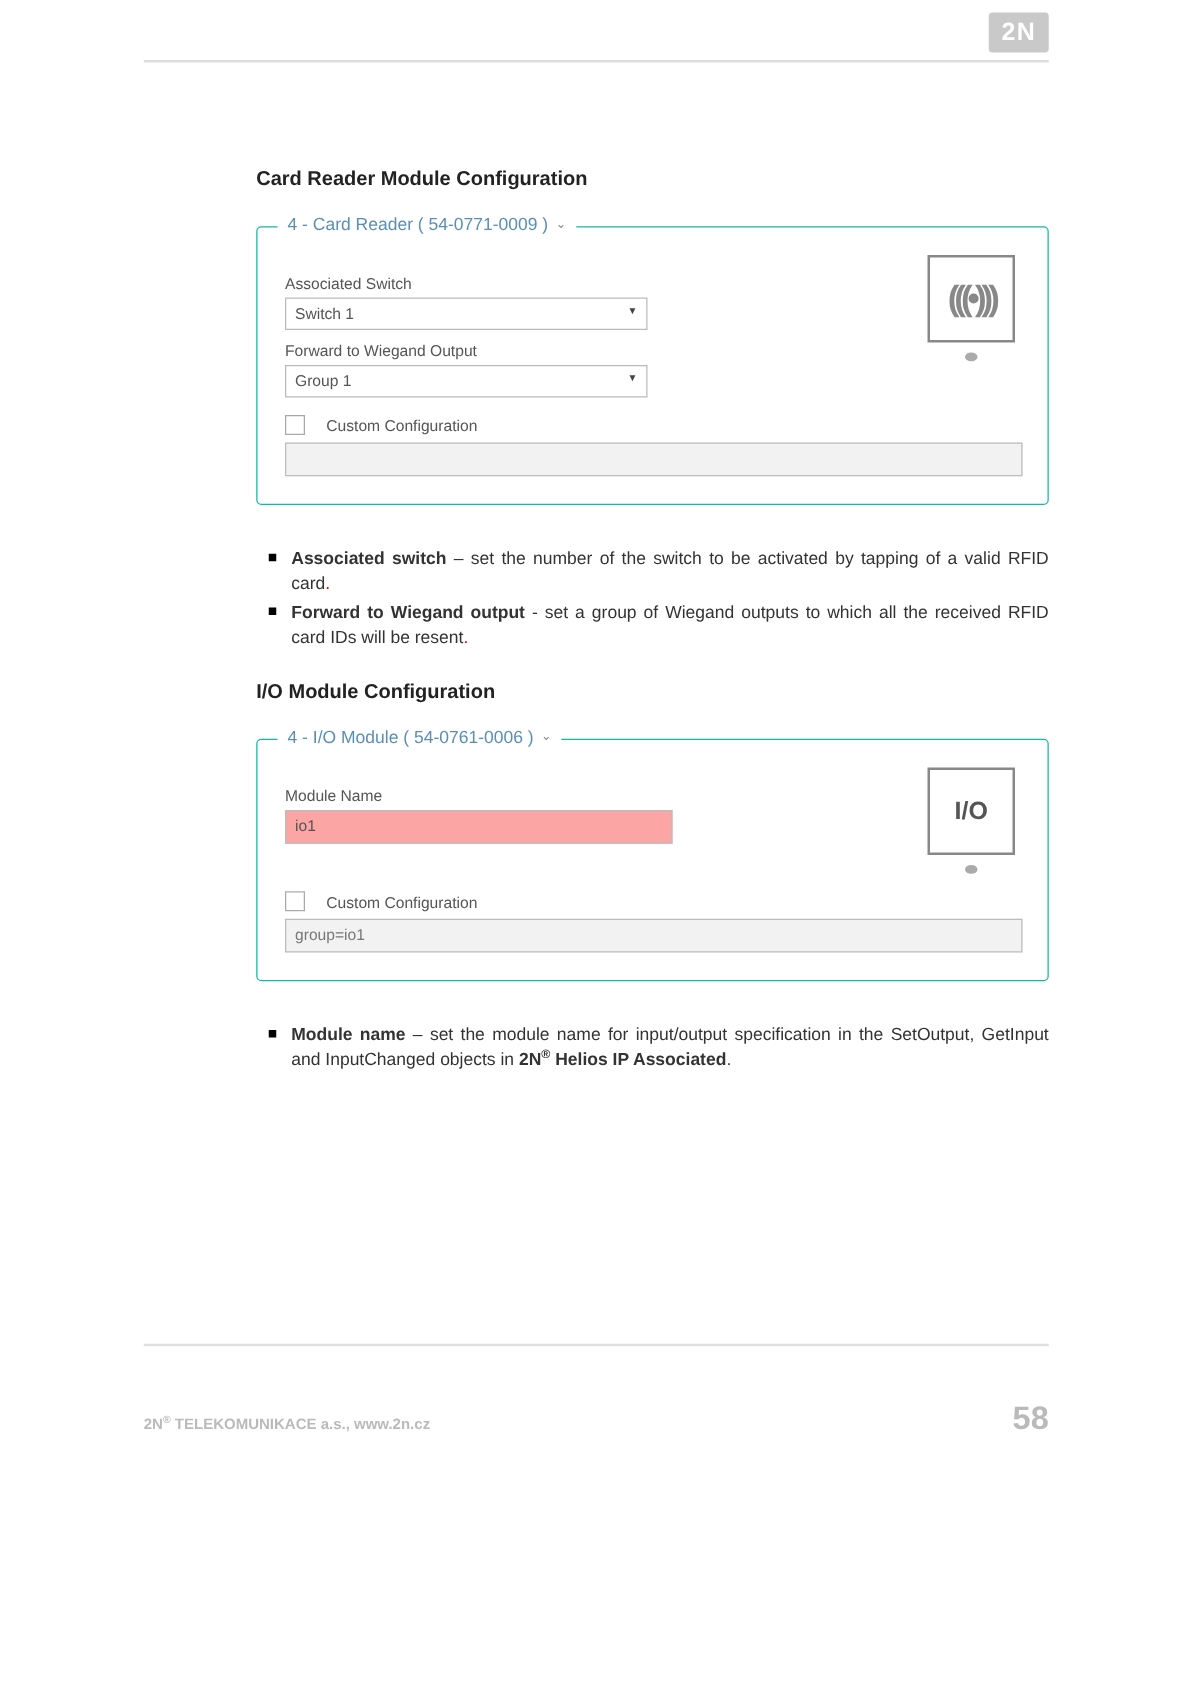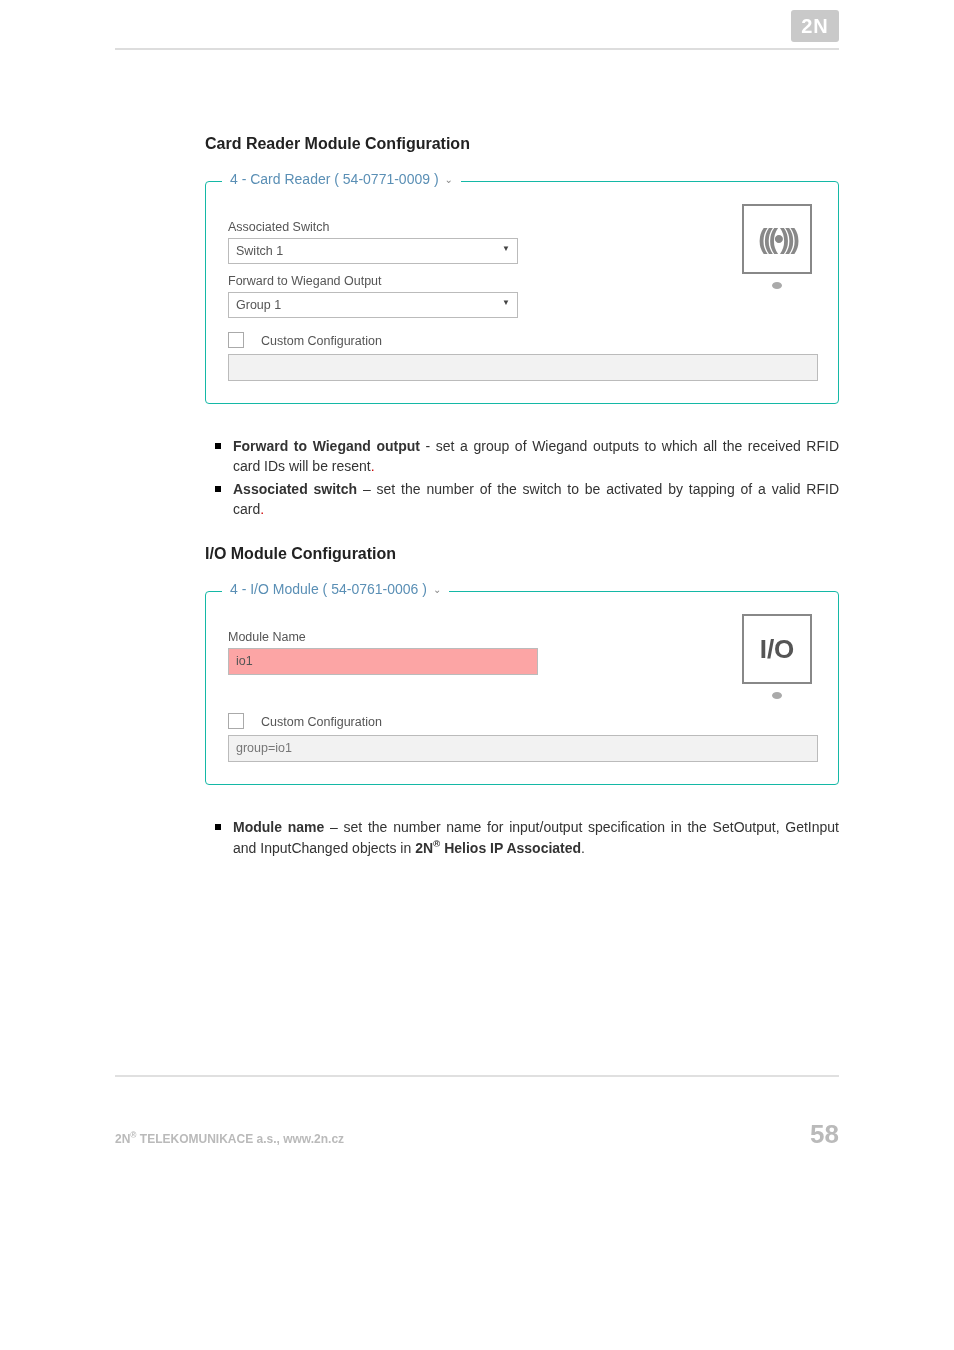--- a/index.html
+++ b/index.html
@@ -155,21 +155,21 @@
   .thumb-rfid {
     font-family: Arial, sans-serif;
     color: #888;
     font-size: 28px;
     font-weight: bold;
     letter-spacing: -4px;
   }
   .thumb-io {
     font-family: Arial, sans-serif;
     color: #555;
-    font-size: 26px;
+    font-size: 20px;
     font-weight: 900;
   }
   .thumb-dot {
     width: 10px;
     height: 7px;
     background: #aaa;
     border-radius: 50%;
     margin: 3px auto 0 auto;
   }
   .config-inner {
@@ -269,24 +269,24 @@
 
       <div class="cc-row">
         <div class="checkbox"></div>
         <div class="cc-label">Custom Configuration</div>
       </div>
       <div class="text-box-wide"></div>
     </div>
 
     <ul class="bullets">
       <li>
-        <strong>Forward to Wiegand output</strong><span> - set a group of Wiegand outputs to which all the received RFID card IDs will be resent</span><span class="red">.</span>
+        <strong>Associated switch</strong><span> – set the number of the switch to be activated by tapping of a valid RFID card</span><span class="red">.</span>
       </li>
       <li>
-        <strong>Associated switch</strong><span> – set the number of the switch to be activated by tapping of a valid RFID card</span><span class="red">.</span>
+        <strong>Forward to Wiegand output</strong><span> - set a group of Wiegand outputs to which all the received RFID card IDs will be resent</span><span class="red">.</span>
       </li>
     </ul>
 
     <h2 class="section-title">I/O Module Configuration</h2>
 
     <div class="config-box">
       <div class="legend">
         <span>4 - I/O Module ( 54-0761-0006 )</span>
         <span class="chev">⌄</span>
       </div>
@@ -308,21 +308,21 @@
       <div style="height:34px"></div>
       <div class="cc-row">
         <div class="checkbox"></div>
         <div class="cc-label">Custom Configuration</div>
       </div>
       <div class="text-box-wide">group=io1</div>
     </div>
 
     <ul class="bullets">
       <li>
-        <strong>Module name</strong><span> – set the number name for input/output specification in the SetOutput, GetInput and InputChanged objects in </span><strong><span>2N</span><span class="sup">®</span><span> Helios IP Associated</span></strong><span>.</span>
+        <strong>Module name</strong><span> – set the module name for input/output specification in the SetOutput, GetInput and InputChanged objects in </span><strong><span>2N</span><span class="sup">®</span><span> Helios IP Associated</span></strong><span>.</span>
       </li>
     </ul>
 
   </div>
 
   <div class="footer">
     <div class="footer-left">
       <span>2N</span><span class="sup">®</span><span> TELEKOMUNIKACE a.s., www.2n.cz</span>
     </div>
     <div class="footer-right">58</div>

